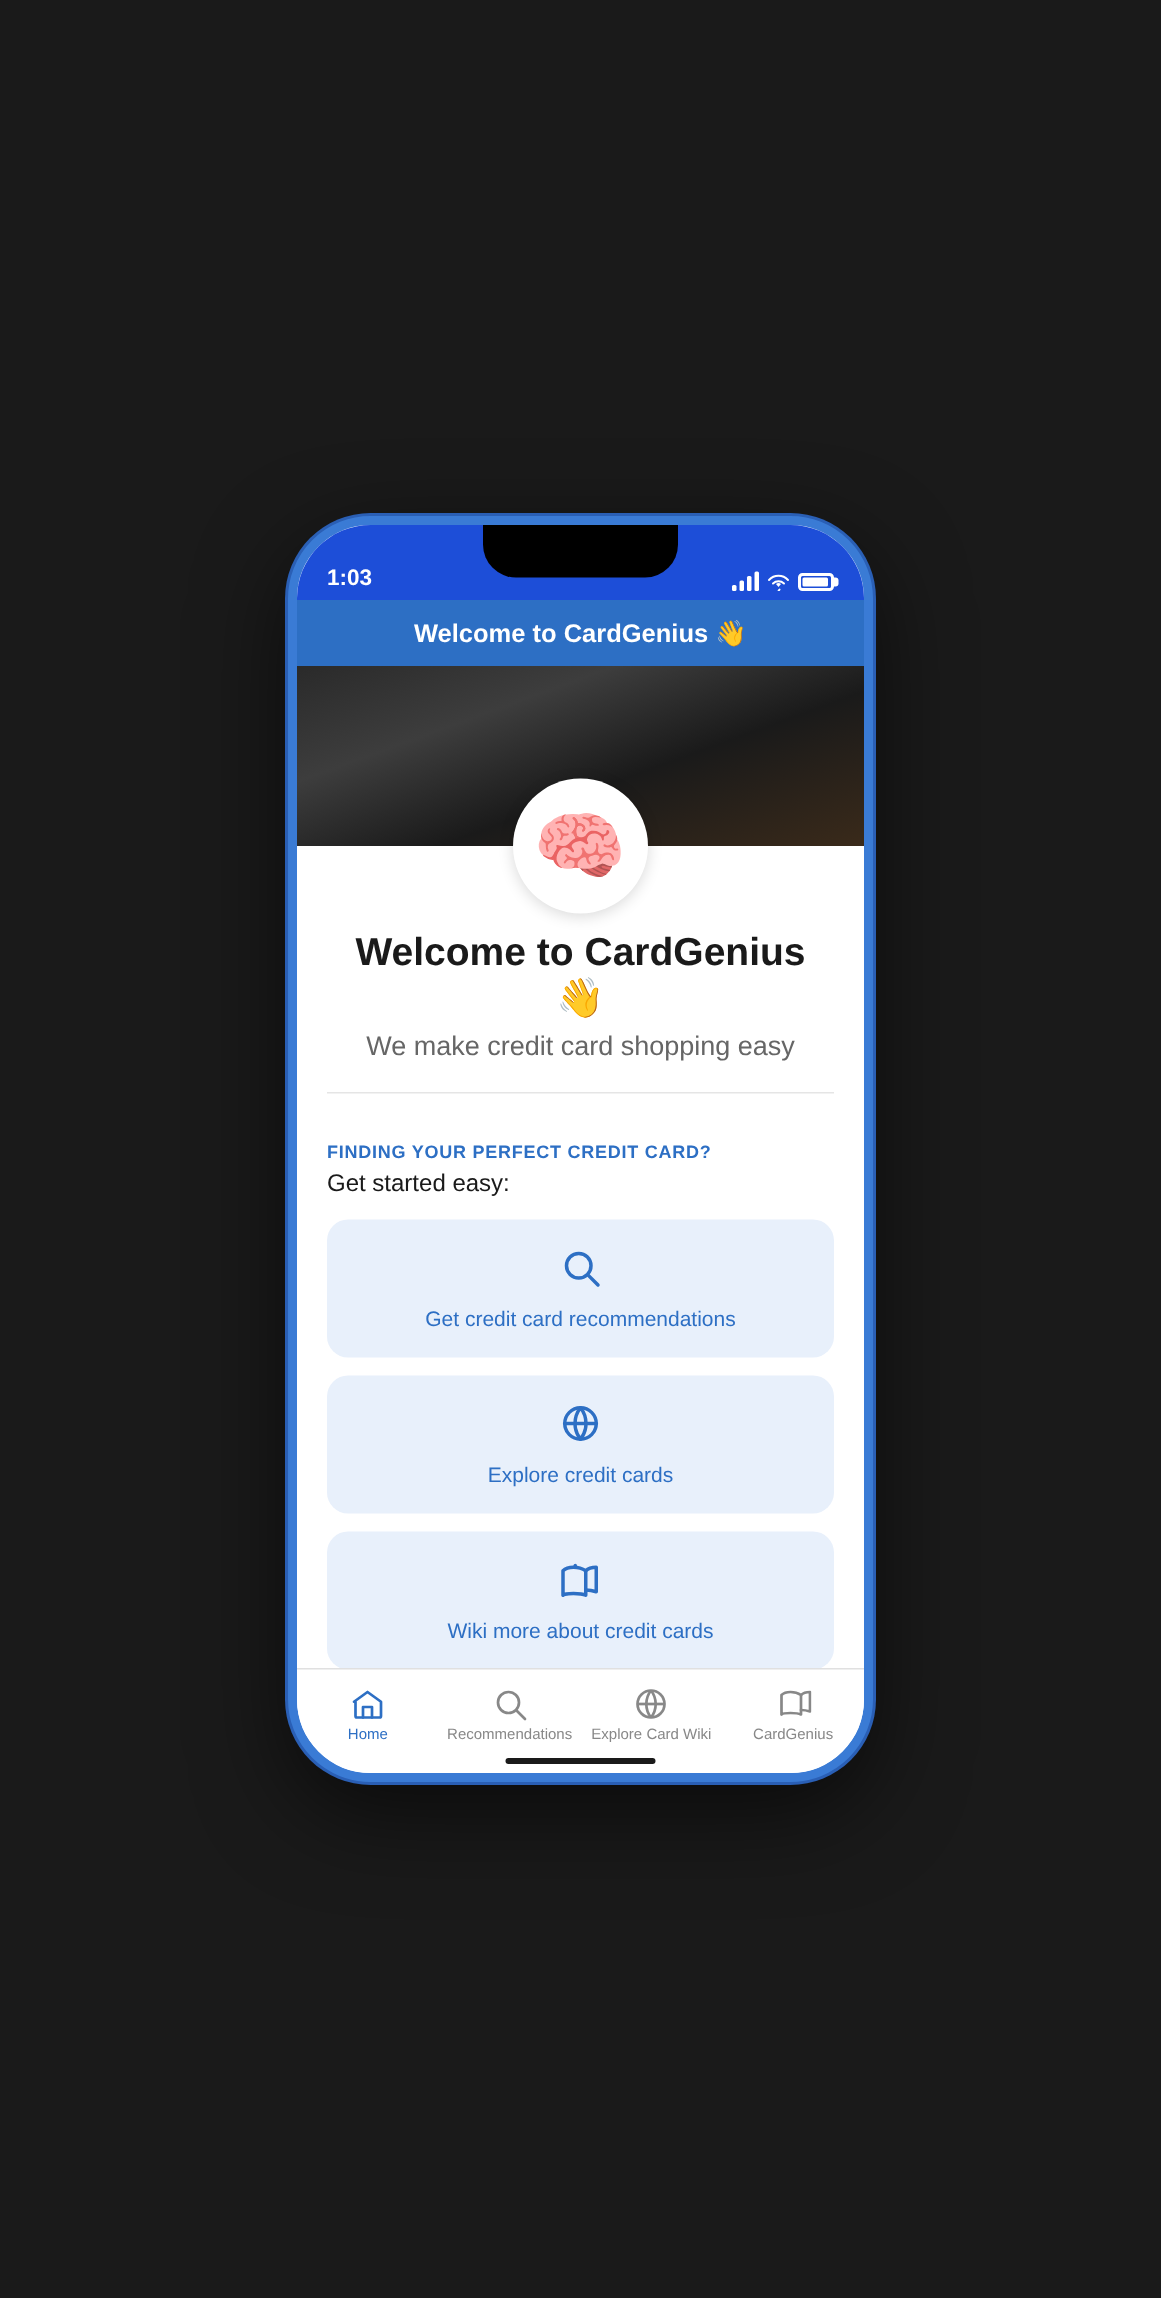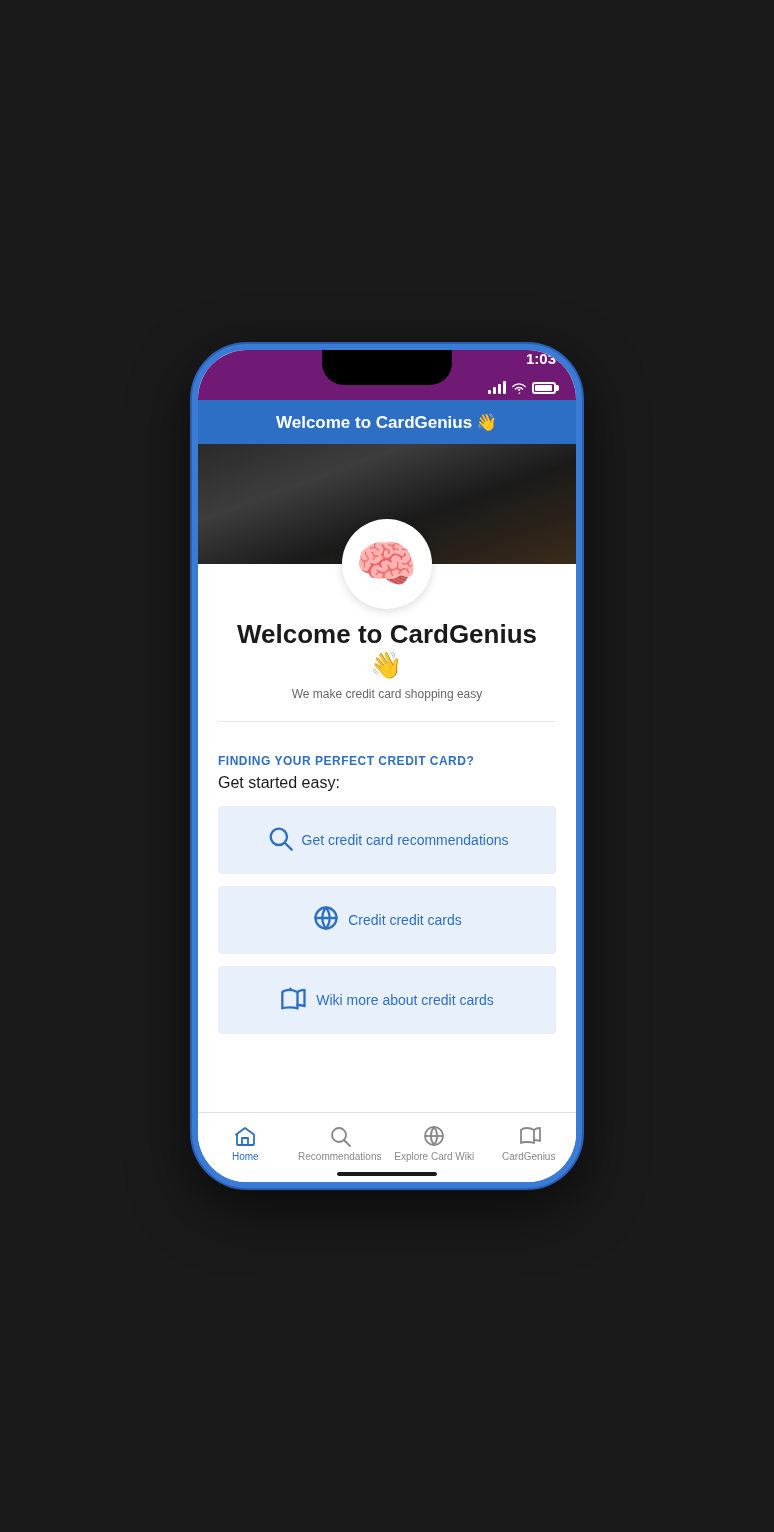--- a/index.html
+++ b/index.html
@@ -37,27 +37,26 @@
       z-index: 100;
     }
 
     
     .status-bar {
       position: absolute;
       top: 0;
       left: 0;
       right: 0;
       height: 50px;
-      background: #701a75;
+      background: #1d4ed8;
       z-index: 50;
       display: flex;
       align-items: flex-end;
       justify-content: space-between;
       padding: 0 20px 6px 20px;
-      flex-direction: column;
     }
 
     .status-time {
       font-size: 15px;
       font-weight: 600;
       color: #fff;
     }
 
     .status-icons {
       display: flex;
@@ -191,21 +190,21 @@
     }
 
     .welcome-title {
       font-size: 26px;
       font-weight: 800;
       color: #1a1a1a;
       margin-bottom: 6px;
     }
 
     .welcome-subtitle {
-      font-size: 12px;
+      font-size: 18px;
       color: #666;
     }
 
     
     .section {
       padding: 20px 0 10px 0;
     }
 
     .section-label {
       font-size: 12px;
@@ -219,25 +218,26 @@
 
     .section-intro {
       font-size: 16px;
       color: #1a1a1a;
       margin-bottom: 14px;
     }
 
     
     .action-btn {
       display: flex;
+      flex-direction: column;
       align-items: center;
       justify-content: center;
       gap: 8px;
       background: #e8f0fb;
-      border-radius: 4px;
+      border-radius: 14px;
       padding: 18px 14px;
       margin-bottom: 12px;
       border: none;
       width: 100%;
       cursor: pointer;
     }
 
     .action-btn-icon {
       font-size: 26px;
       color: #2d6fc4;
@@ -401,21 +401,21 @@
         </button>
 
         <button class="action-btn">
           <div class="action-btn-icon">
             <svg class="icon-globe" viewBox="0 0 24 24" fill="none" stroke="#2d6fc4" stroke-width="2" stroke-linecap="round" stroke-linejoin="round">
               <circle cx="12" cy="12" r="9"></circle>
               <line x1="3" y1="12" x2="21" y2="12"></line>
               <path d="M12 3a14.5 14.5 0 010 18M12 3a14.5 14.5 0 000 18"></path>
             </svg>
           </div>
-          <span class="action-btn-text">Credit credit cards</span>
+          <span class="action-btn-text">Explore credit cards</span>
         </button>
 
         <button class="action-btn">
           <div class="action-btn-icon">
             <svg class="icon-book" viewBox="0 0 24 24" fill="none" stroke="#2d6fc4" stroke-width="2" stroke-linecap="round" stroke-linejoin="round">
               <path d="M2 7s2-2 6-2 7 2 7 2v14s-2-1-7-1-6 1-6 1V7z"></path>
               <path d="M15 7s2-2 6-2v14s-3-1-6-1"></path>
               <line x1="9" y1="4" x2="9" y2="4"></line>
             </svg>
           </div>

